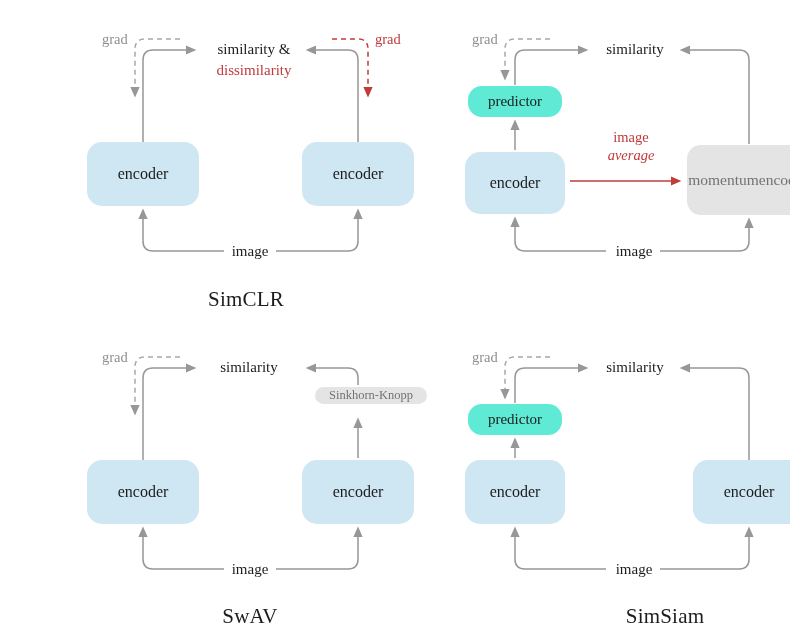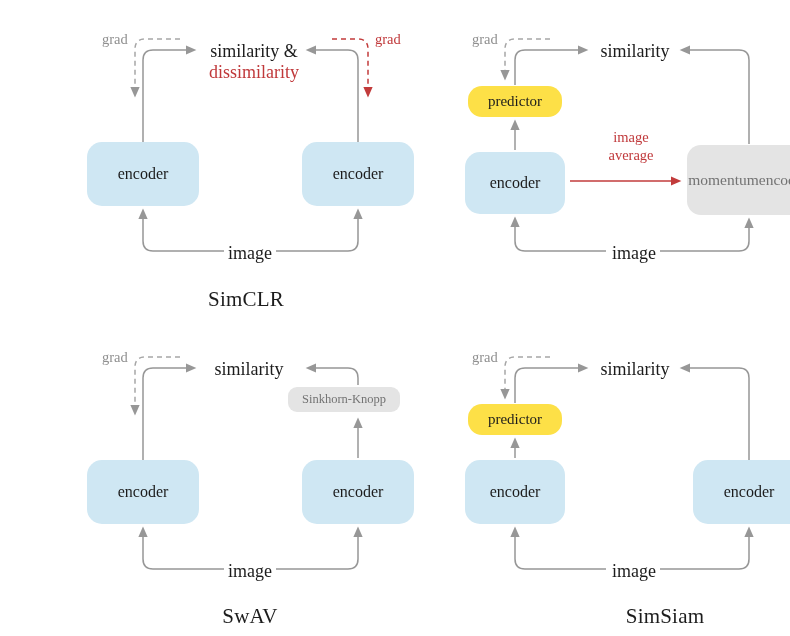--- a/index.html
+++ b/index.html
@@ -10,26 +10,26 @@
 
   .wires { position:absolute; left:0; top:0; width:790px; height:636px; }
   .wire { fill:none; stroke:#979797; stroke-width:1.5; }
   .wire.dashed { stroke-dasharray:5 4; stroke:#a6a6a6; }
   .wire.redline { stroke:#c23b3b; }
   .wire.redline.dashed { stroke:#c23b3b; stroke-dasharray:5 4; }
 
   .box { position:absolute; display:flex; align-items:center; justify-content:center;
          text-align:center; font-size:16px; }
   .encoder  { background:#cfe7f3; border-radius:15px; color:#1c1c1c; }
-  .predictor{ background:#fde047; border-radius:14px; color:#1c1c1c; font-size:15px; }
+  .predictor{ background:#5eead4; border-radius:14px; color:#1c1c1c; font-size:15px; }
   .graybox  { background:#e4e4e4; border-radius:14px; color:#737373; font-size:15.5px; }
   .graybox .ln { line-height:20px; }
   .sinkhorn { border-radius:9px; font-size:12.5px; }
 
-  .lbl { position:absolute; text-align:center; font-size:18px; white-space:nowrap; }
+  .lbl { position:absolute; text-align:center; font-size:15px; white-space:nowrap; }
   .grad { font-size:14.5px; }
   .gray { color:#8f8f8f; }
   .red  { color:#c0393b; }
   .mvl  { font-size:14.5px; }
   .title{ font-size:21px; letter-spacing:0.2px; }
 </style>
 </head>
 <body>
 
 <div class="figure">
@@ -86,33 +86,33 @@
   </div>
   <div class="lbl" style="left:175px; top:243px; width:56px;">image</div>
   <div class="lbl title" style="left:136px; top:287px; width:126px;">SimCLR</div>
 
   <div class="lbl gray grad" style="left:425px; top:31px;">grad</div>
   <div class="lbl" style="left:545px; top:41px; width:86px;">similarity</div>
   <div class="box predictor" style="left:421px; top:86px; width:94px; height:31px;">
     <span>predictor</span>
   </div>
   <div class="lbl red mvl" style="left:548px; top:129px; width:72px;">image</div>
-  <div class="lbl red mvl" style="left:548px; top:147px; width:72px;">average</div>
+  <div class="lbl red mvl" style="left:548px; top:147px; width:72px;font-style:italic;">average</div>
   <div class="box encoder" style="left:418px; top:152px; width:100px; height:62px;">
     <span>encoder</span>
   </div>
   <div class="box graybox" style="left:640px; top:145px; width:122px; height:70px;">
     <div class="ln">momentum</div>
     <div class="ln">encoder</div>
   </div>
   <div class="lbl" style="left:557px; top:243px; width:60px;">image</div>
 
   <div class="lbl gray grad" style="left:55px; top:349px;">grad</div>
   <div class="lbl" style="left:150px; top:359px; width:104px;">similarity</div>
-  <div class="box graybox sinkhorn" style="left:241px; top:387px; width:112px; height:25px;font-family:Liberation Serif, serif;">
+  <div class="box graybox sinkhorn" style="left:268px; top:387px; width:112px; height:17px;font-family:Liberation Serif, serif;">
     <div class="ln" style="line-height:13px;">Sinkhorn-Knopp</div>
   </div>
   <div class="box encoder" style="left:40px; top:460px; width:112px; height:64px;">
     <span>encoder</span>
   </div>
   <div class="box encoder" style="left:255px; top:460px; width:112px; height:64px;">
     <span>encoder</span>
   </div>
   <div class="lbl" style="left:175px; top:561px; width:56px;">image</div>
   <div class="lbl title" style="left:140px; top:604px; width:126px;">SwAV</div>

